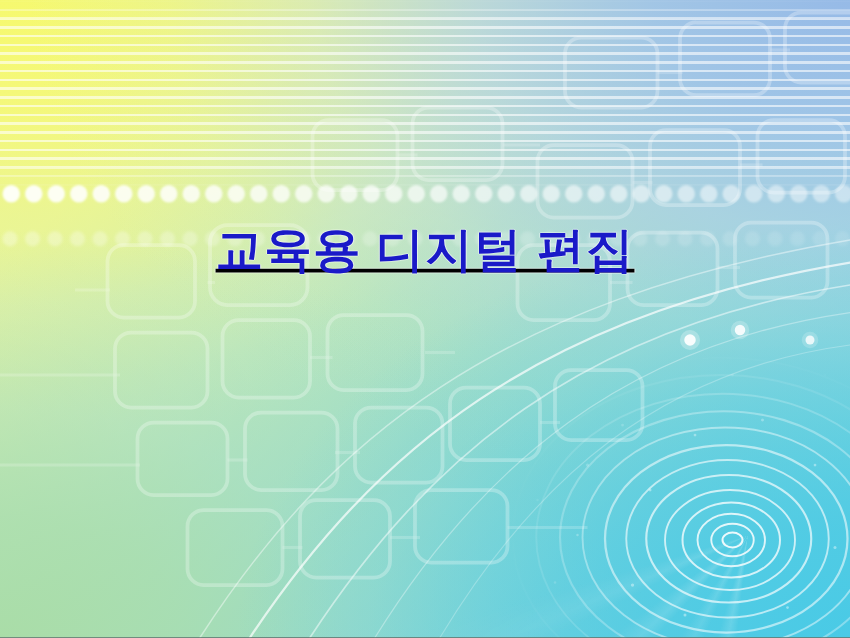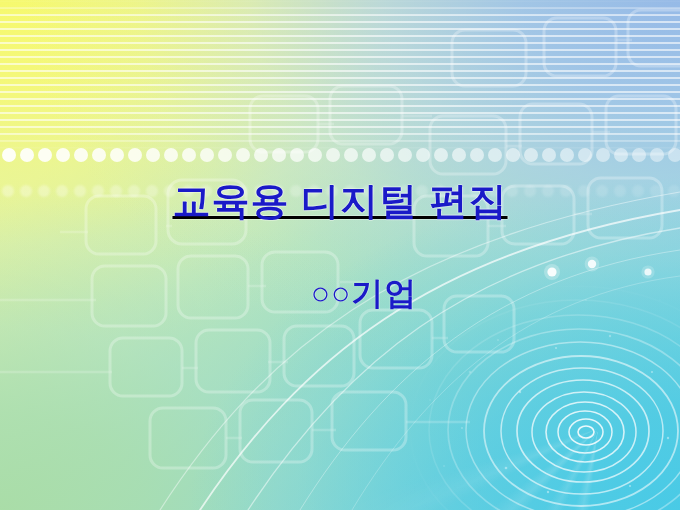--- a/index.html
+++ b/index.html
@@ -394,18 +394,15 @@
       </g>
     </svg>
   </div>
 
   <div class="content">
 
     <div class="title-block">
       <span class="title-line">교육용 디지털 편집</span>
     </div>
 
-    <div class="subtitle-block">
-      <span class="subtitle-line">○○기업</span>
-    </div>
 
   </div>
 </div>
 
 </body></html>

